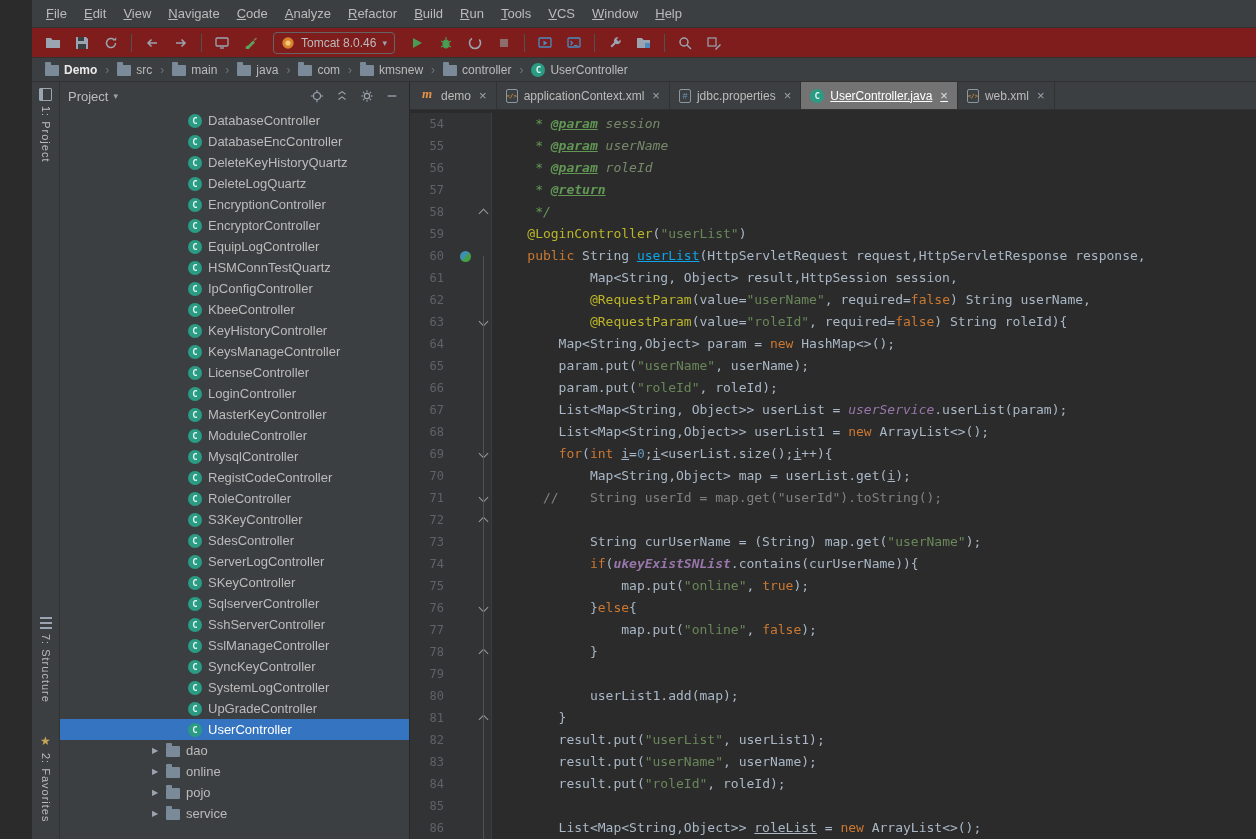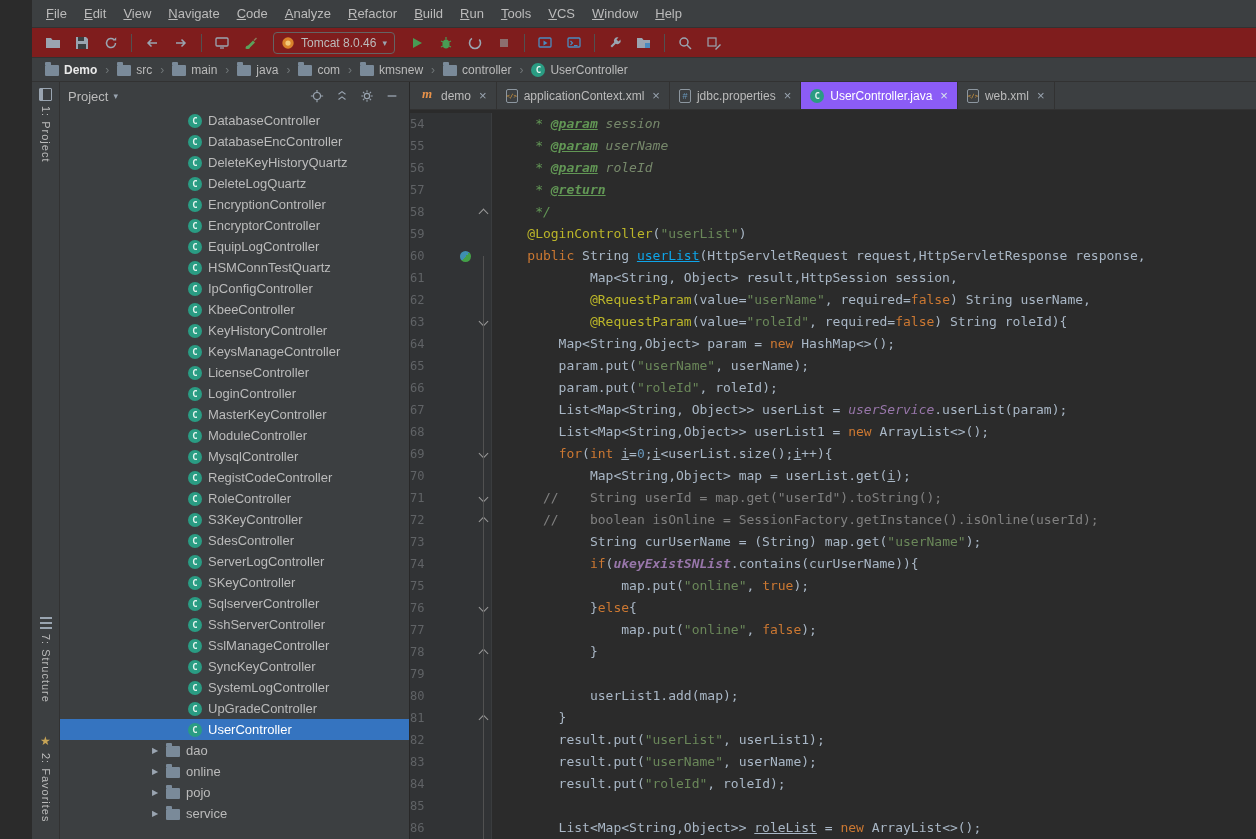--- a/index.html
+++ b/index.html
@@ -53,34 +53,34 @@
 
   .cicon { width:14px; height:14px; border-radius:50%; background:var(--class-icon,#2a9c83); position:relative; flex:none; display:inline-block; }
   .cicon::after { content:"C"; position:absolute; inset:0; display:flex; align-items:center; justify-content:center; font-size:9px; font-weight:bold; color:#e4f4ef; font-family:"DejaVu Sans Mono",monospace; }
   .ficon { width:14px; height:11px; background:#7a8a99; border-radius:1px; position:relative; flex:none; display:inline-block; margin-top:2px; }
   .ficon::before { content:""; position:absolute; top:-3px; left:0; width:6px; height:3px; background:#7a8a99; border-radius:1px 1px 0 0; }
 
   
   .editor-area { flex:1; display:flex; flex-direction:column; min-width:0; background:#2b2b2b; }
   .tabbar { height:28px; background:#3c3f41; display:flex; align-items:stretch; border-bottom:1px solid #323232; padding-left:2px; flex:none; }
   .tab { display:flex; align-items:center; gap:6px; padding:0 9px; font-size:12px; color:#bbbbbb; border-right:1px solid #323232; }
-  .tab.active { background:#8b5cf6; color:#ffffff; }
+  .tab.active { background:#737373; color:#ffffff;text-decoration:underline; }
   .tclose { color:#9aa5b1; font-size:13px; margin-left:2px; }
   .tab.active .tclose { color:#d9e4ec; }
   .tic { width:14px; height:14px; flex:none; position:relative; }
   .tic.maven::after { content:"m"; color:#e8924a; font-style:italic; font-weight:bold; font-size:13px; position:absolute; top:-3px; left:1px; font-family:"Liberation Serif",serif; }
   .tic.xml { width:12px; height:14px; border:1px solid #8d97a0; border-radius:2px; }
   .tic.xml::after { content:"</>"; position:absolute; inset:0; display:flex; align-items:center; justify-content:center; font-size:6px; color:#e8a33d; font-family:"DejaVu Sans Mono",monospace; }
   .tic.properties { width:12px; height:14px; border:1px solid #8d97a0; border-radius:2px; }
   .tic.properties::after { content:"#"; position:absolute; inset:0; display:flex; align-items:center; justify-content:center; font-size:9px; color:#6897bb; }
 
   .editor { flex:1; position:relative; overflow:hidden; font-family:"DejaVu Sans Mono",monospace; font-size:13px; }
   .lines { position:absolute; inset:0; padding-top:3px; }
   .cl { display:flex; height:22px; line-height:22px; align-items:stretch; }
-  .ln { width:44px; text-align:left; padding-right:10px; color:#606366; background:#313335; font-size:12px; flex:none; }
+  .ln { width:44px; text-align:right; padding-right:10px; color:#606366; background:#313335; font-size:12px; flex:none; }
   .gi { width:22px; background:#313335; flex:none; display:flex; align-items:center; justify-content:center; }
   .gi-mapping::after { content:""; width:11px; height:11px; border-radius:50%; background:linear-gradient(135deg,#3e8fb0 0 50%,#43a047 50% 100%); }
   .fd { width:16px; background:#313335; flex:none; position:relative; border-right:1px solid #3a3c3e; }
   .fd.f-down::after, .fd.f-up::after { content:""; position:absolute; left:4px; width:6px; height:6px; border-right:1.3px solid #9a9a9a; border-bottom:1.3px solid #9a9a9a; }
   .fd.f-down::after { top:7px; transform:rotate(45deg); }
   .fd.f-up::after   { top:9px; transform:rotate(-135deg); }
   .codeln { white-space:pre; padding-left:4px; color:#a9b7c6; }
 
   .fold-line { position:absolute; left:73px; top:146px; bottom:0; width:1px; background:#515151; }
   .vscroll { position:absolute; right:0; top:0; bottom:0; width:12px; }
@@ -593,21 +593,20 @@
             <div class="cl">
               <span class="ln">71</span>
               <span class="gi"></span>
               <span class="fd f-down"></span>
               <span class="codeln"><span class="tk-cmt">      //    String userId = map.get("userId").toString();</span></span>
             </div>
             <div class="cl">
               <span class="ln">72</span>
               <span class="gi"></span>
               <span class="fd f-up"></span>
-              <span class="codeln"><span class="tk-cmt">      //    boolean isOnline = SessionFactory.getInstance().isOnline(userId);</span></span>
             </div>
             <div class="cl">
               <span class="ln">73</span>
               <span class="gi"></span>
               <span class="fd"></span>
               <span class="codeln"><span class="tk-def">            String curUserName = (String) map.get(</span><span class="tk-str">"userName"</span><span class="tk-def">);</span></span>
             </div>
             <div class="cl">
               <span class="ln">74</span>
               <span class="gi"></span>

